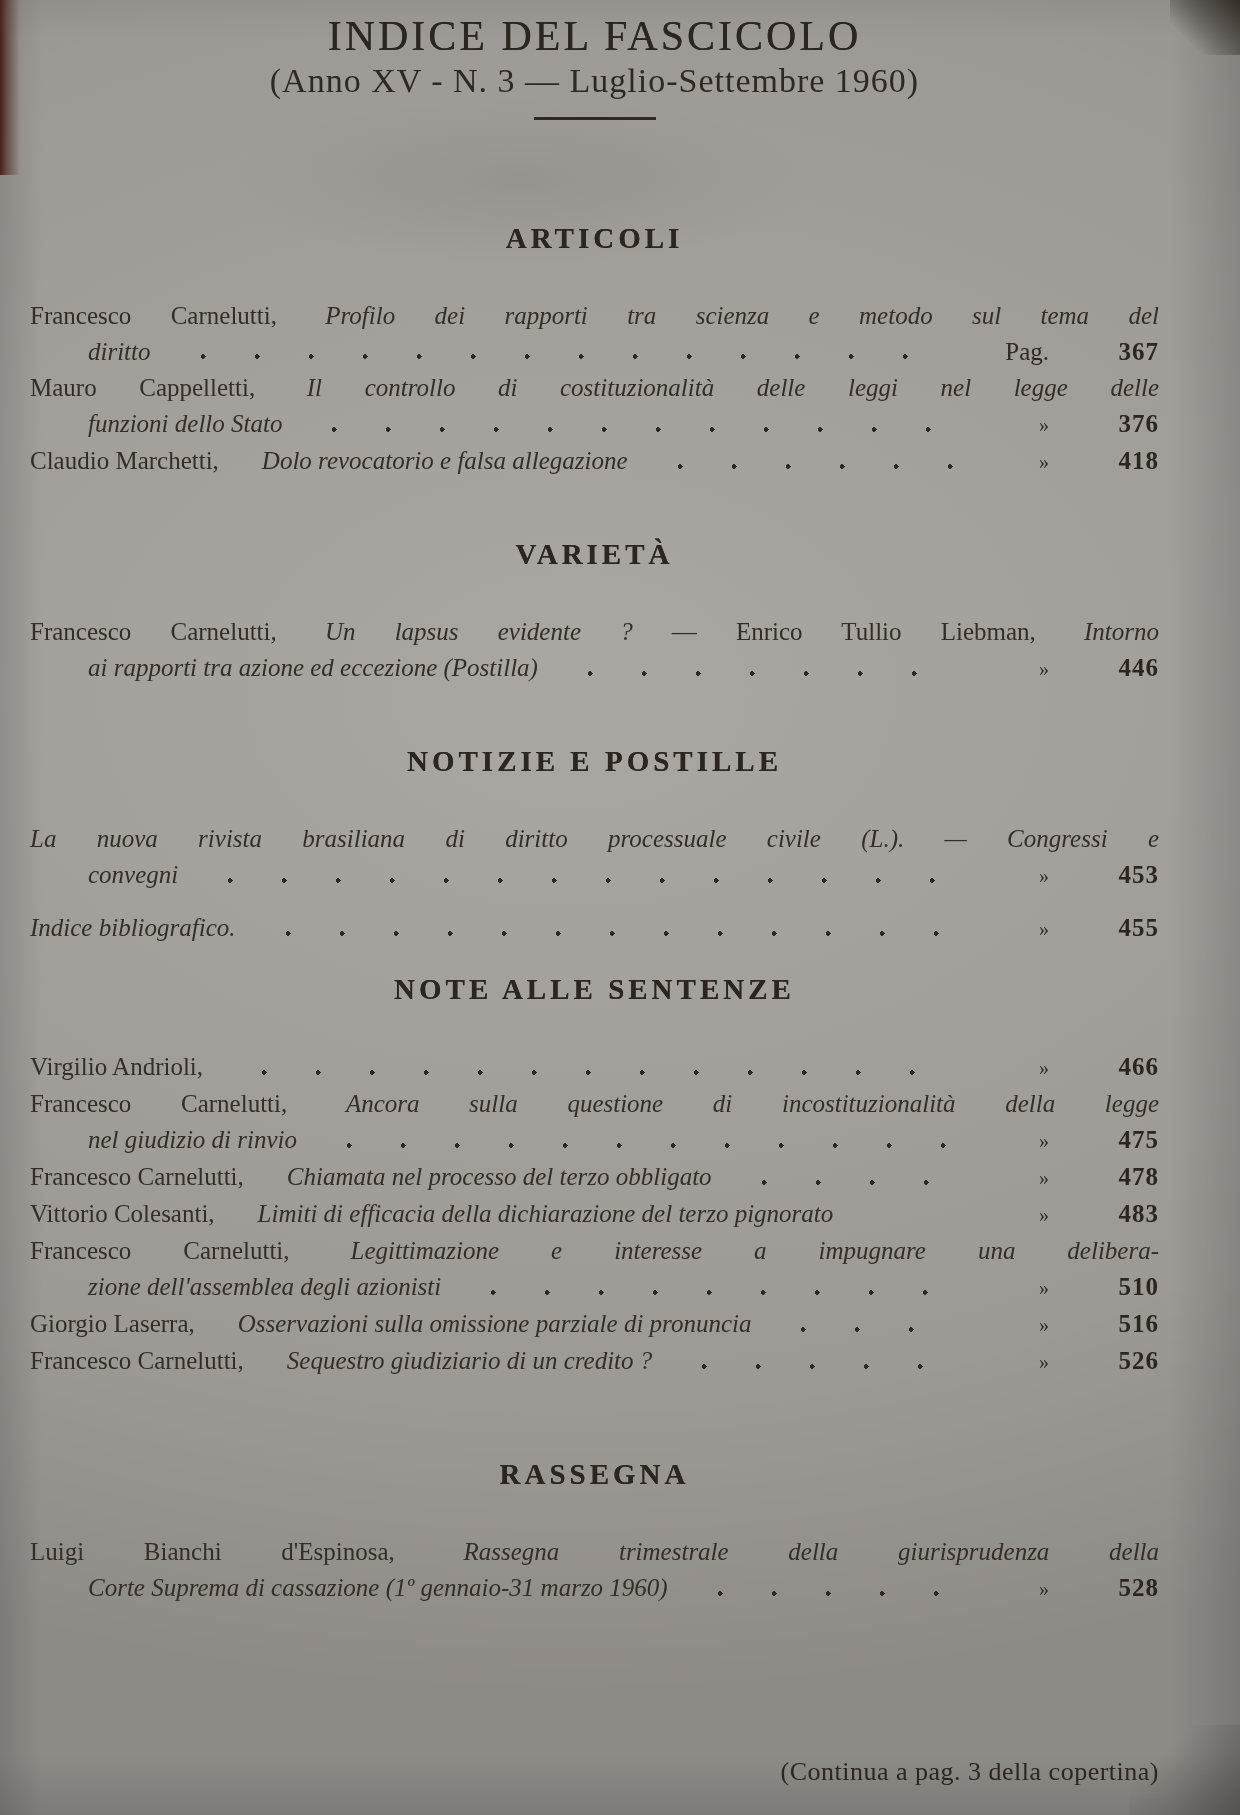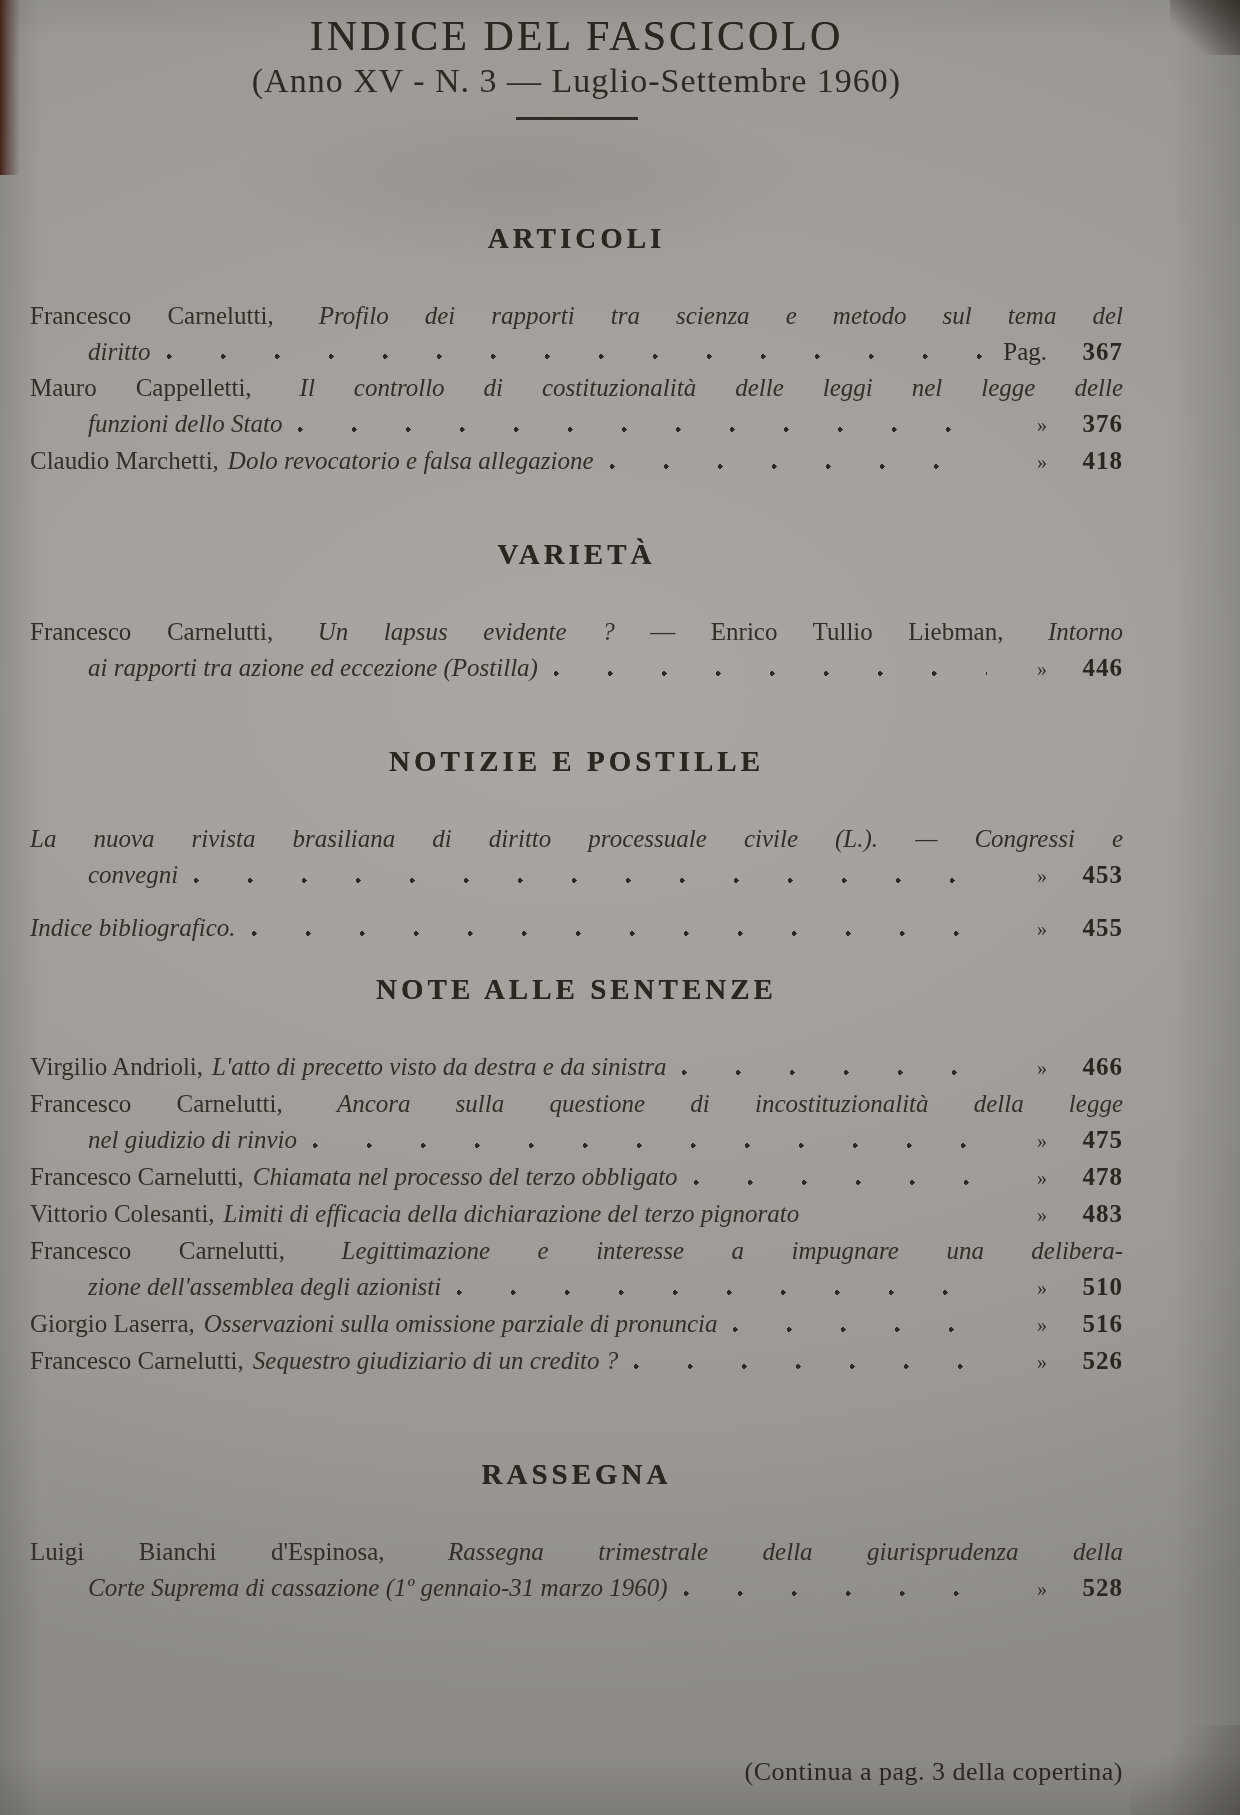--- a/index.html
+++ b/index.html
@@ -24,21 +24,21 @@
   }
   .corner-tl{position:absolute;top:0;left:0;width:20px;height:175px;
     background:linear-gradient(to right,#46211a 0%,rgba(70,33,26,.55) 35%,rgba(70,33,26,0) 100%);}
   .corner-tr{position:absolute;top:0;right:0;width:70px;height:55px;
     background:linear-gradient(225deg,#332e28 0%,rgba(51,46,40,.5) 40%,rgba(51,46,40,0) 75%);}
   .blip-r{position:absolute;top:330px;right:0;width:16px;height:46px;border-radius:8px 0 0 8px;
     background:radial-gradient(closest-side at 100% 50%, rgba(40,32,26,.55), rgba(40,32,26,0));}
   .corner-br{position:absolute;bottom:0;right:0;width:110px;height:90px;
     background:linear-gradient(315deg, rgba(40,36,32,.35), rgba(40,36,32,0) 70%);}
 
-  .content{position:relative;padding:12px 117px 0 30px;}
+  .content{position:relative;padding:12px 81px 0 30px;}
 
   h1{
     margin:0;text-align:center;
     font-size:42px;line-height:48px;font-weight:normal;
     letter-spacing:3px;color:#2b2620;
     text-shadow:0 0 .6px rgba(43,38,32,.85);
   }
   .subtitle{
     text-align:center;font-size:34px;line-height:41px;
     color:#2e2923;letter-spacing:1px;
@@ -52,21 +52,21 @@
   }
   .sec-articoli{margin-top:100px}
   .sec-varieta{margin-top:56px}
   .sec-notizie{margin-top:56px}
   .sec-note{margin-top:24px}
   .sec-rassegna{margin-top:76px}
   .sec .entries{margin-top:42px;font-size:25px;}
 
   .line{line-height:36px;color:#332e27;}
   .full{text-align:justify;text-align-last:justify;}
-  .dotline{display:flex;align-items:baseline;}
+  .dotline{display:flex;align-items:baseline;gap:34px;}
   .dotline .txt{white-space:nowrap;flex:0 0 auto;}
   .author{margin-right:9px;}
   .it{font-style:italic;}
   .cont{padding-left:58px;}
   .gap-top{margin-top:16px;}
   .dots{
     flex:1 1 auto;min-width:8px;align-self:stretch;margin:0 4px 0 16px;
     background-image:radial-gradient(circle 2.3px at 2.3px 50%, #2e2923 96%, rgba(46,41,35,0));
     background-size:54px 9px;background-repeat:repeat-x;
     background-position:0 calc(100% - 9px);
@@ -191,21 +191,20 @@
       </div>
     </section>
 
     <section class="sec sec-note">
       <h2>NOTE ALLE SENTENZE</h2>
       <div class="entries">
 
         <div class="entry">
           <div class="line dotline">
             <span class="txt author">Virgilio Andrioli,</span>
-            <span class="txt it">L'atto di precetto visto da destra e da sinistra</span>
             <span class="dots"></span>
             <span class="marker marker-sm">»</span>
             <span class="page">466</span>
           </div>
         </div>
 
         <div class="entry">
           <div class="line full">
             <span class="author">Francesco Carnelutti,</span>
             <span class="it">Ancora sulla questione di incostituzionalità della legge</span>

